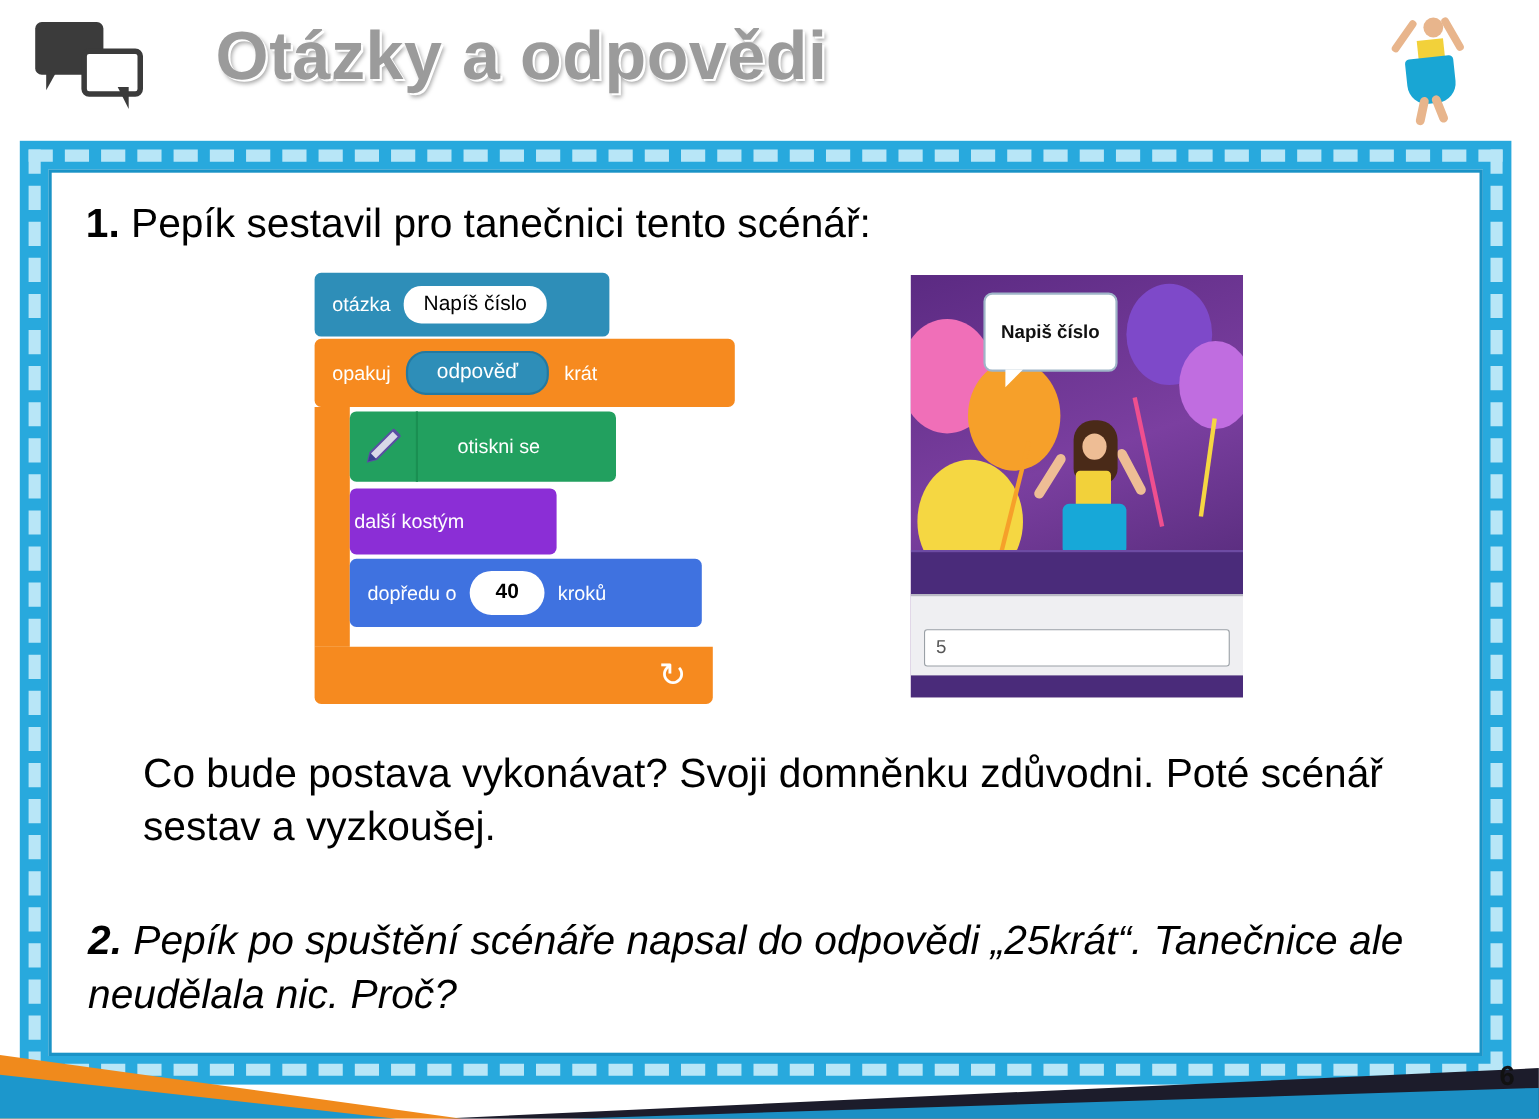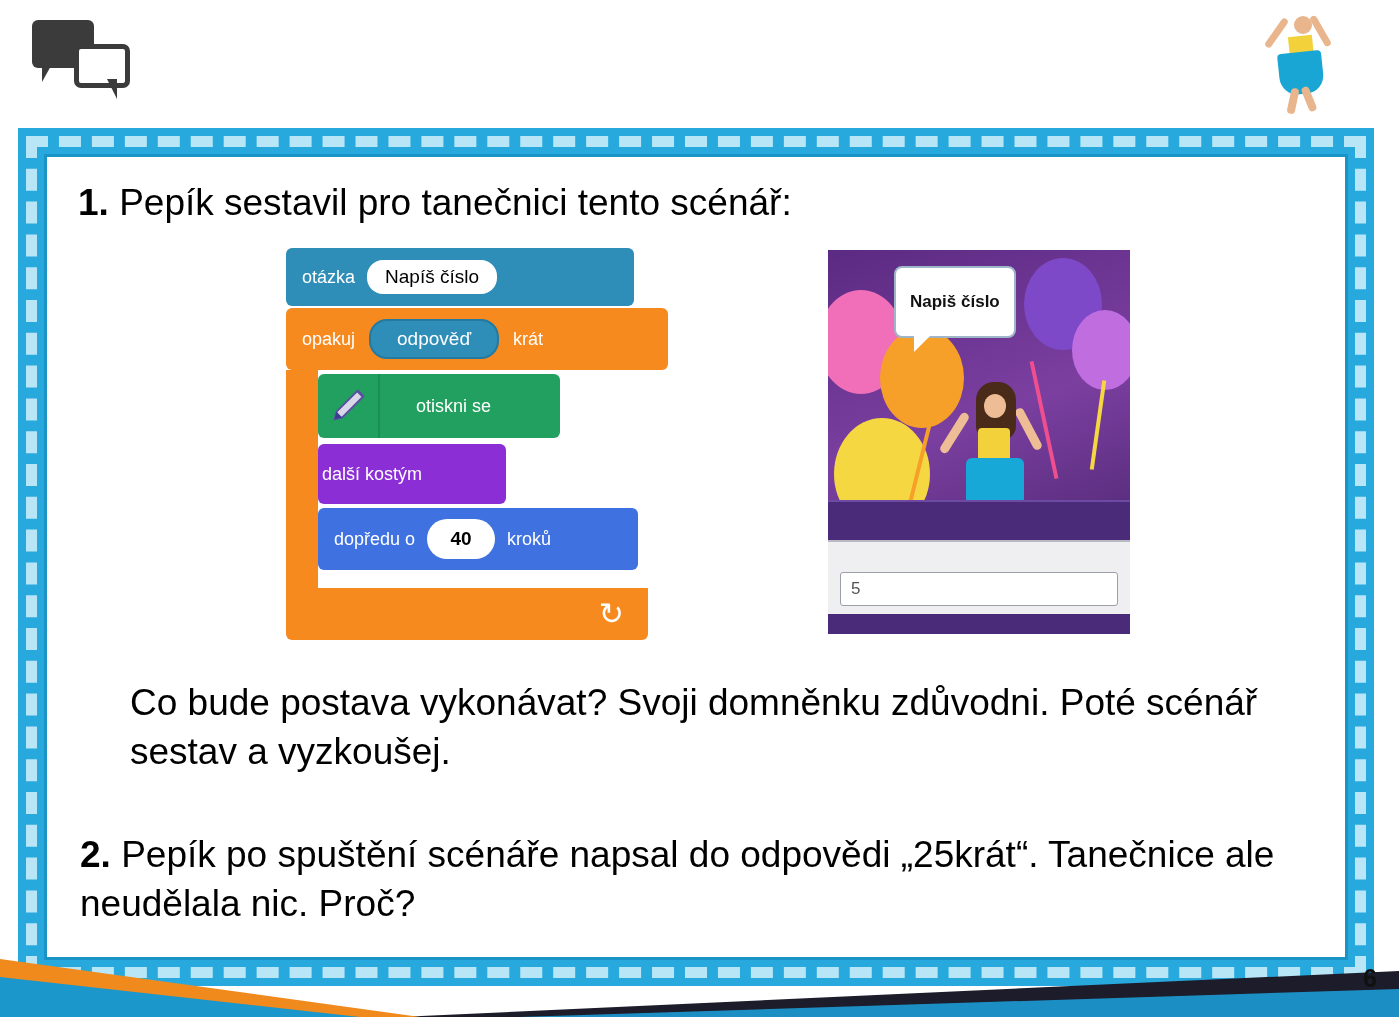--- a/index.html
+++ b/index.html
@@ -171,20 +171,21 @@
     line-height: 1.33;
     color: #000000;
   }
   .q2 {
     position: absolute;
     left: 80px; top: 830px;
     width: 1200px;
     font-size: 37px;
     line-height: 1.33;
     color: #000000;
+    font-style: italic;
   }
   .q2 b { font-weight: bold; }
 
   
   .blocks {
     position: absolute;
     left: 286px; top: 248px;
     width: 400px;
     height: 420px;
     font-size: 18px;
@@ -192,21 +193,21 @@
   .blk {
     position: absolute;
     color: #ffffff;
     font-weight: normal;
     display: flex;
     align-items: center;
     box-sizing: border-box;
   }
   .blk-ask {
     left: 0; top: 0;
-    width: 348px; height: 58px;
+    width: 268px; height: 58px;
     background: #2e8eb8;
     border-radius: 6px;
     padding-left: 16px;
   }
   .oval-white {
     display: inline-flex;
     align-items: center;
     justify-content: center;
     background: #ffffff;
     color: #000000;
@@ -436,20 +437,21 @@
   }
 </style>
 </head>
 <body>
 
 <div class="slide-header">
   <div class="header-icon">
     <div class="bubble-big"></div>
     <div class="bubble-small"></div>
   </div>
+  <div class="slide-title">Otázky a odpovědi</div>
   <div class="header-dancer">
     <div class="hd-arm-l"></div>
     <div class="hd-arm-r"></div>
     <div class="hd-hair"></div>
     <div class="hd-head"></div>
     <div class="hd-top"></div>
     <div class="hd-skirt"></div>
     <div class="hd-leg-l"></div>
     <div class="hd-leg-r"></div>
   </div>

